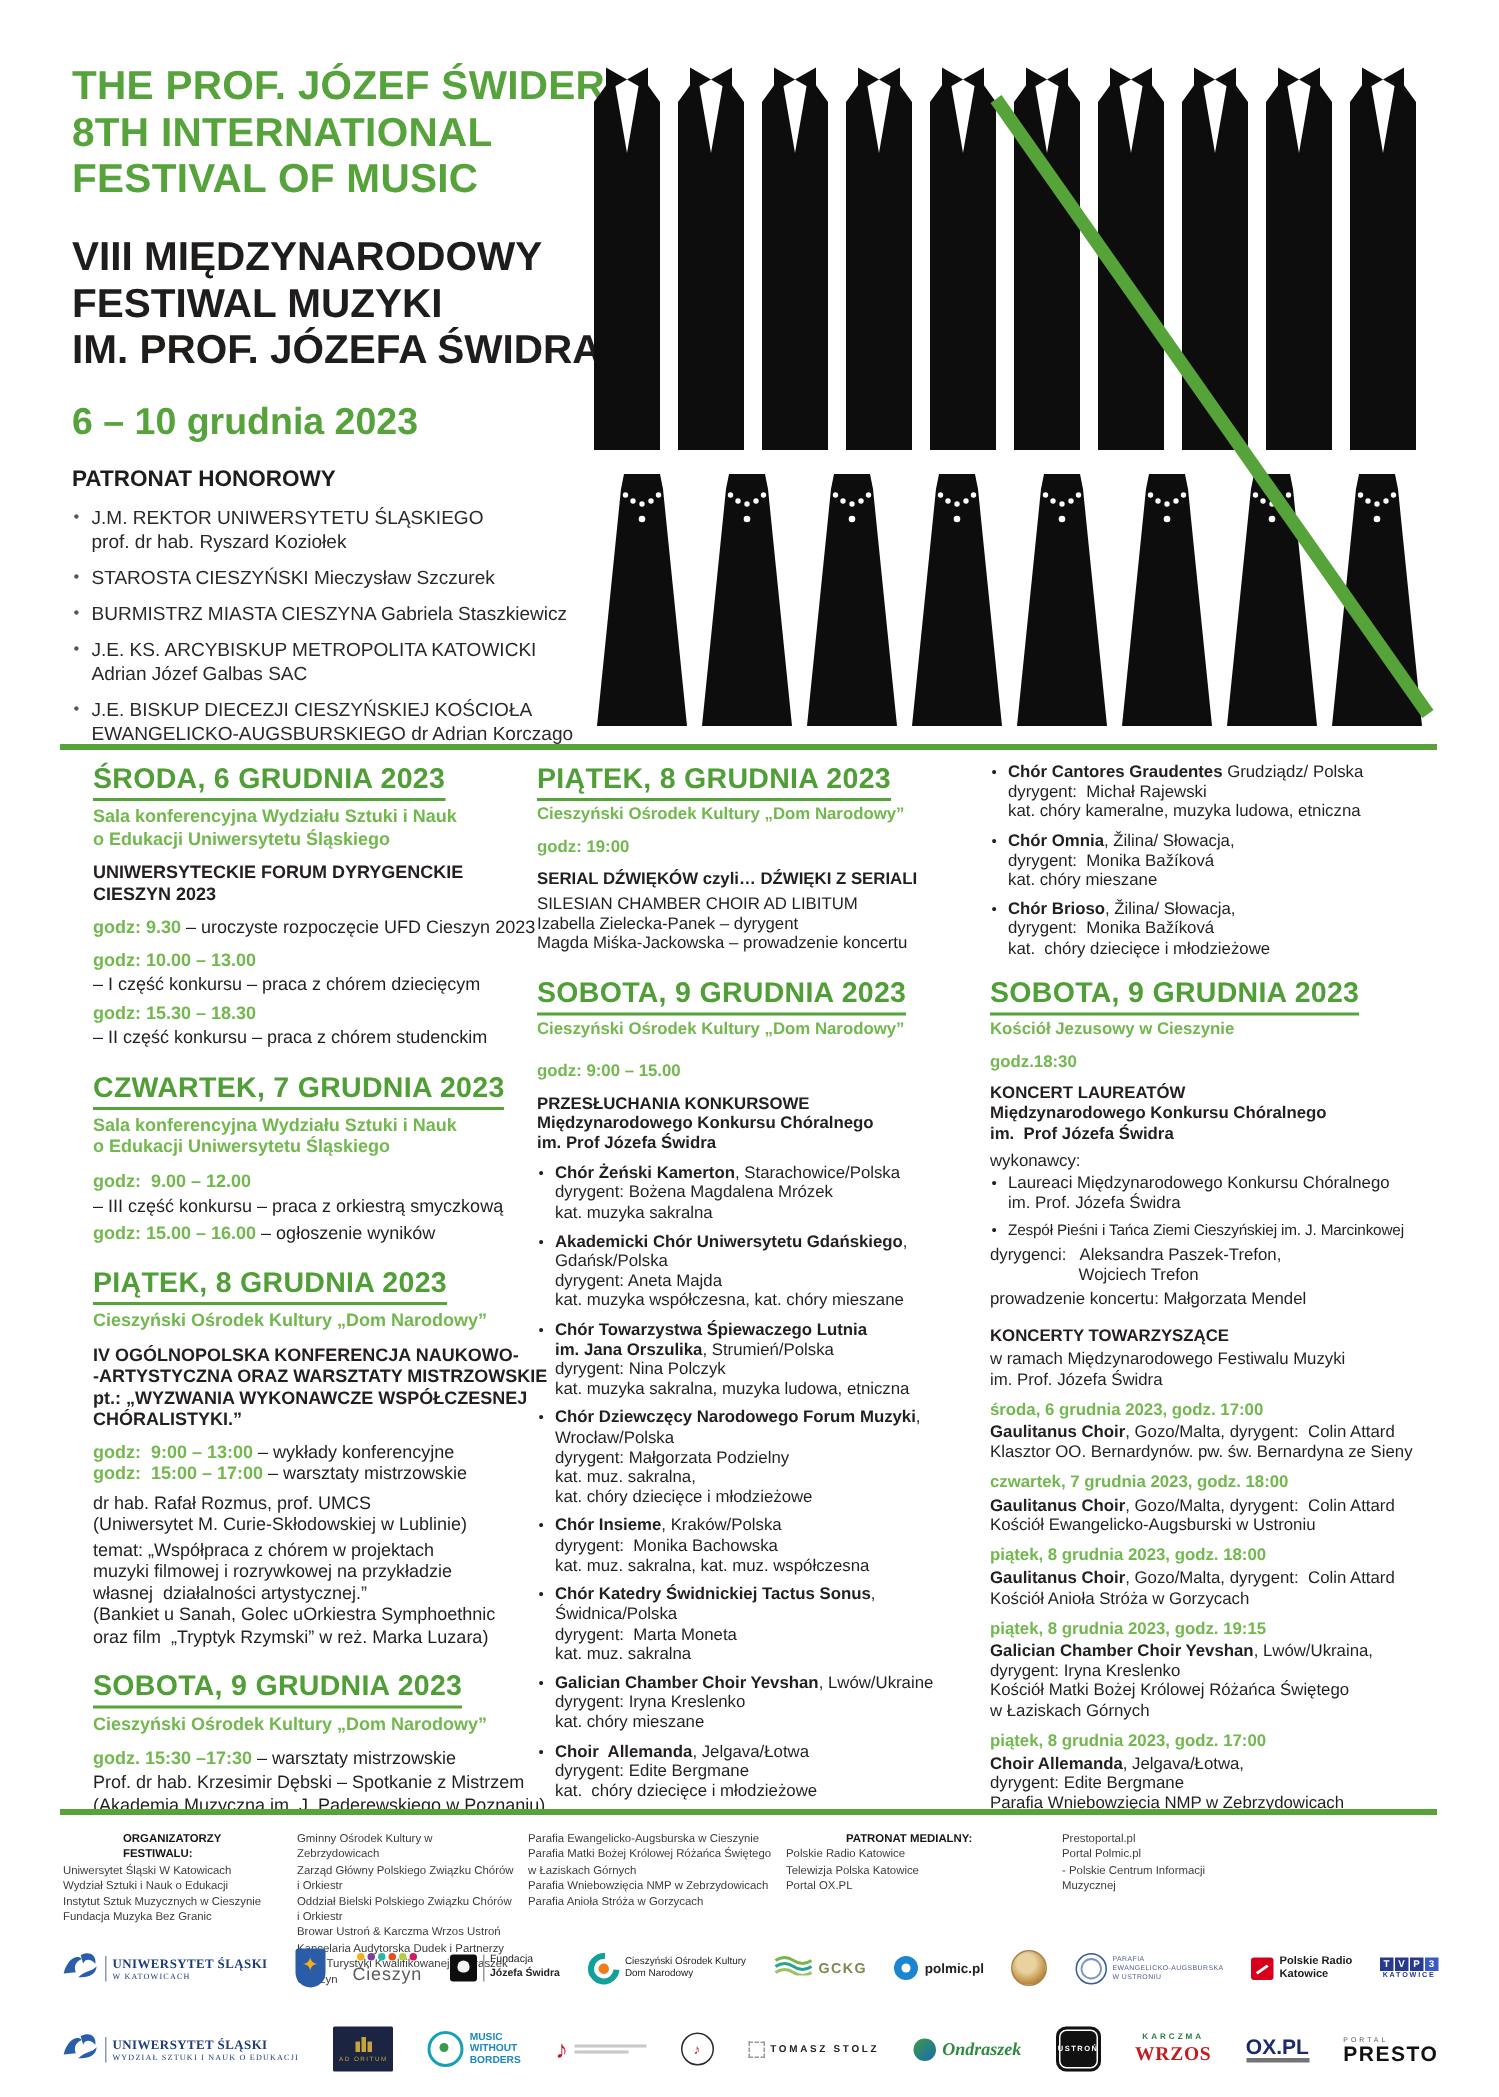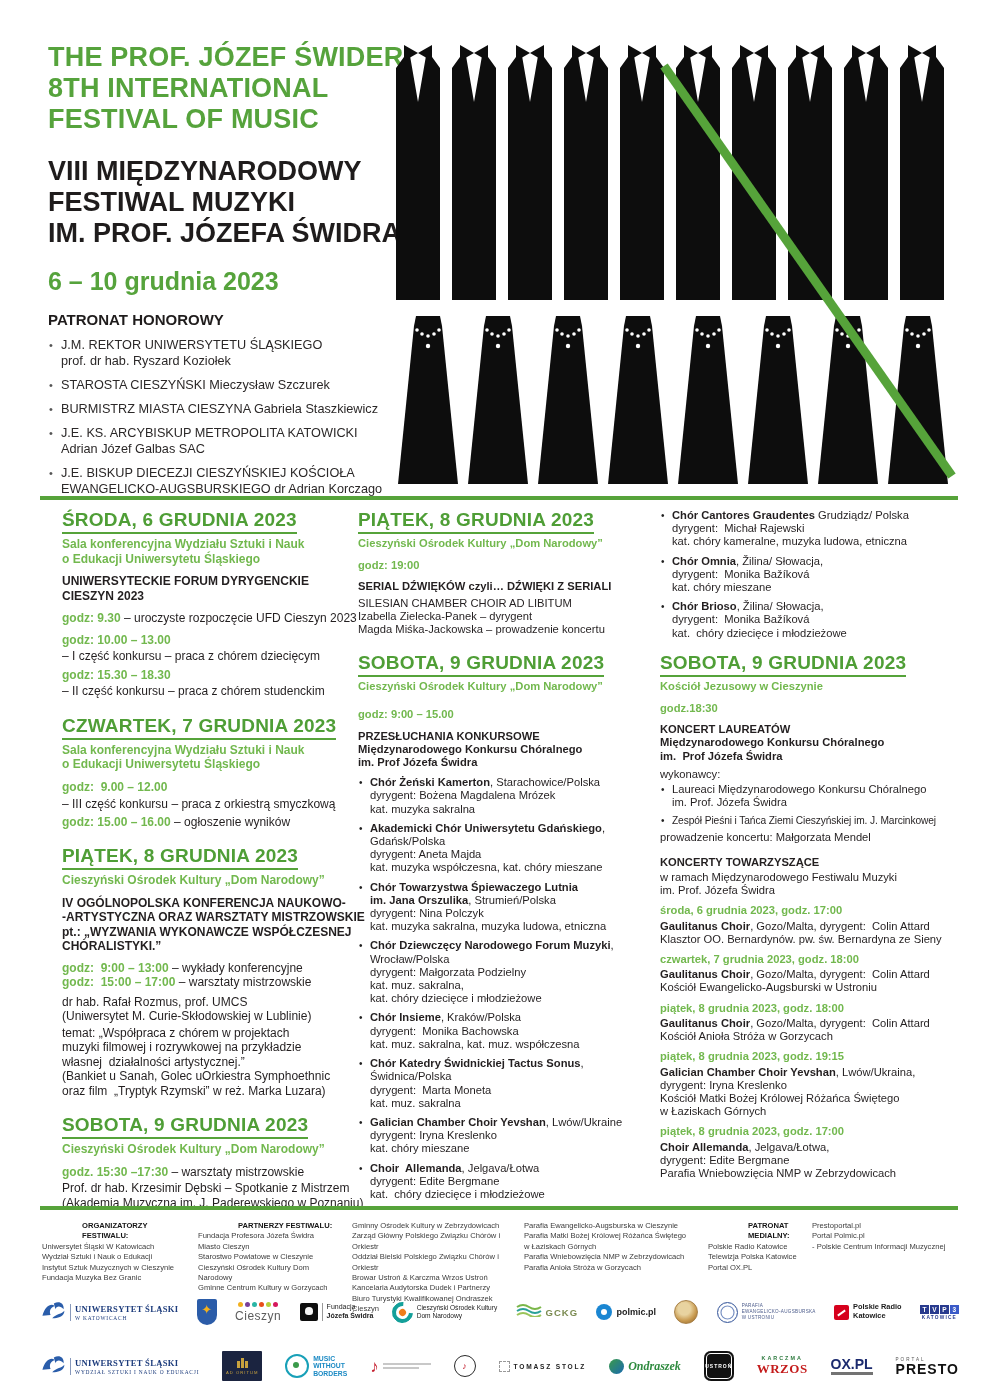--- a/index.html
+++ b/index.html
@@ -450,20 +450,24 @@
         <div class="line"><span class="seg-n">wykonawcy:</span></div>
       </div>
       <div class="blk blk-bullet" style="margin-top: 2px;">
         <div class="line"><span class="seg-n">Laureaci Międzynarodowego Konkursu Chóralnego</span></div>
         <div class="line"><span class="seg-n">im. Prof. Józefa Świdra</span></div>
       </div>
       <div class="blk blk-bullet" style="margin-top: 5px;">
         <div class="line"><span class="seg-c">Zespół Pieśni i Tańca Ziemi Cieszyńskiej im. J. Marcinkowej</span></div>
       </div>
       <div class="blk blk-p" style="margin-top: 3px;">
+        <div class="line"><span class="seg-n">dyrygenci:   Aleksandra Paszek-Trefon,</span></div>
+        <div class="line"><span class="seg-n">                   Wojciech Trefon</span></div>
+      </div>
+      <div class="blk blk-p" style="margin-top: 3px;">
         <div class="line"><span class="seg-n">prowadzenie koncertu: Małgorzata Mendel</span></div>
       </div>
       <div class="blk blk-p" style="margin-top: 12px;">
         <div class="line"><span class="seg-b">KONCERTY TOWARZYSZĄCE</span></div>
       </div>
       <div class="blk blk-p" style="margin-top: 2px;">
         <div class="line"><span class="seg-n">w ramach Międzynarodowego Festiwalu Muzyki</span></div>
         <div class="line"><span class="seg-n">im. Prof. Józefa Świdra</span></div>
       </div>
       <div class="blk blk-p" style="margin-top: 7px;">
@@ -512,28 +516,20 @@
 <footer>
   <div id="footer-cols">
       <div class="fcol">
         <div class="fcol-h">ORGANIZATORZY FESTIWALU:</div>
         <div class="fline">Uniwersytet Śląski W Katowicach</div>
         <div class="fline">Wydział Sztuki i Nauk o Edukacji</div>
         <div class="fline">Instytut Sztuk Muzycznych w Cieszynie</div>
         <div class="fline">Fundacja Muzyka Bez Granic</div>
       </div>
       <div class="fcol">
-        <div class="fcol-h">PARTNERZY FESTIWALU:</div>
-        <div class="fline">Fundacja Profesora Józefa Świdra</div>
-        <div class="fline">Miasto Cieszyn</div>
-        <div class="fline">Starostwo Powiatowe w Cieszynie</div>
-        <div class="fline">Cieszyński Ośrodek Kultury Dom Narodowy</div>
-        <div class="fline">Gminne Centrum Kultury w Gorzycach</div>
-      </div>
-      <div class="fcol">
         <div class="fline">Gminny Ośrodek Kultury w Zebrzydowicach</div>
         <div class="fline">Zarząd Główny Polskiego Związku Chórów i Orkiestr</div>
         <div class="fline">Oddział Bielski Polskiego Związku Chórów i Orkiestr</div>
         <div class="fline">Browar Ustroń &amp; Karczma Wrzos Ustroń</div>
         <div class="fline">Kancelaria Audytorska Dudek i Partnerzy</div>
         <div class="fline">Biuro Turystyki Kwalifikowanej Ondraszek Cieszyn</div>
       </div>
       <div class="fcol">
         <div class="fline">Parafia Ewangelicko-Augsburska w Cieszynie</div>
         <div class="fline">Parafia Matki Bożej Królowej Różańca Świętego</div>

